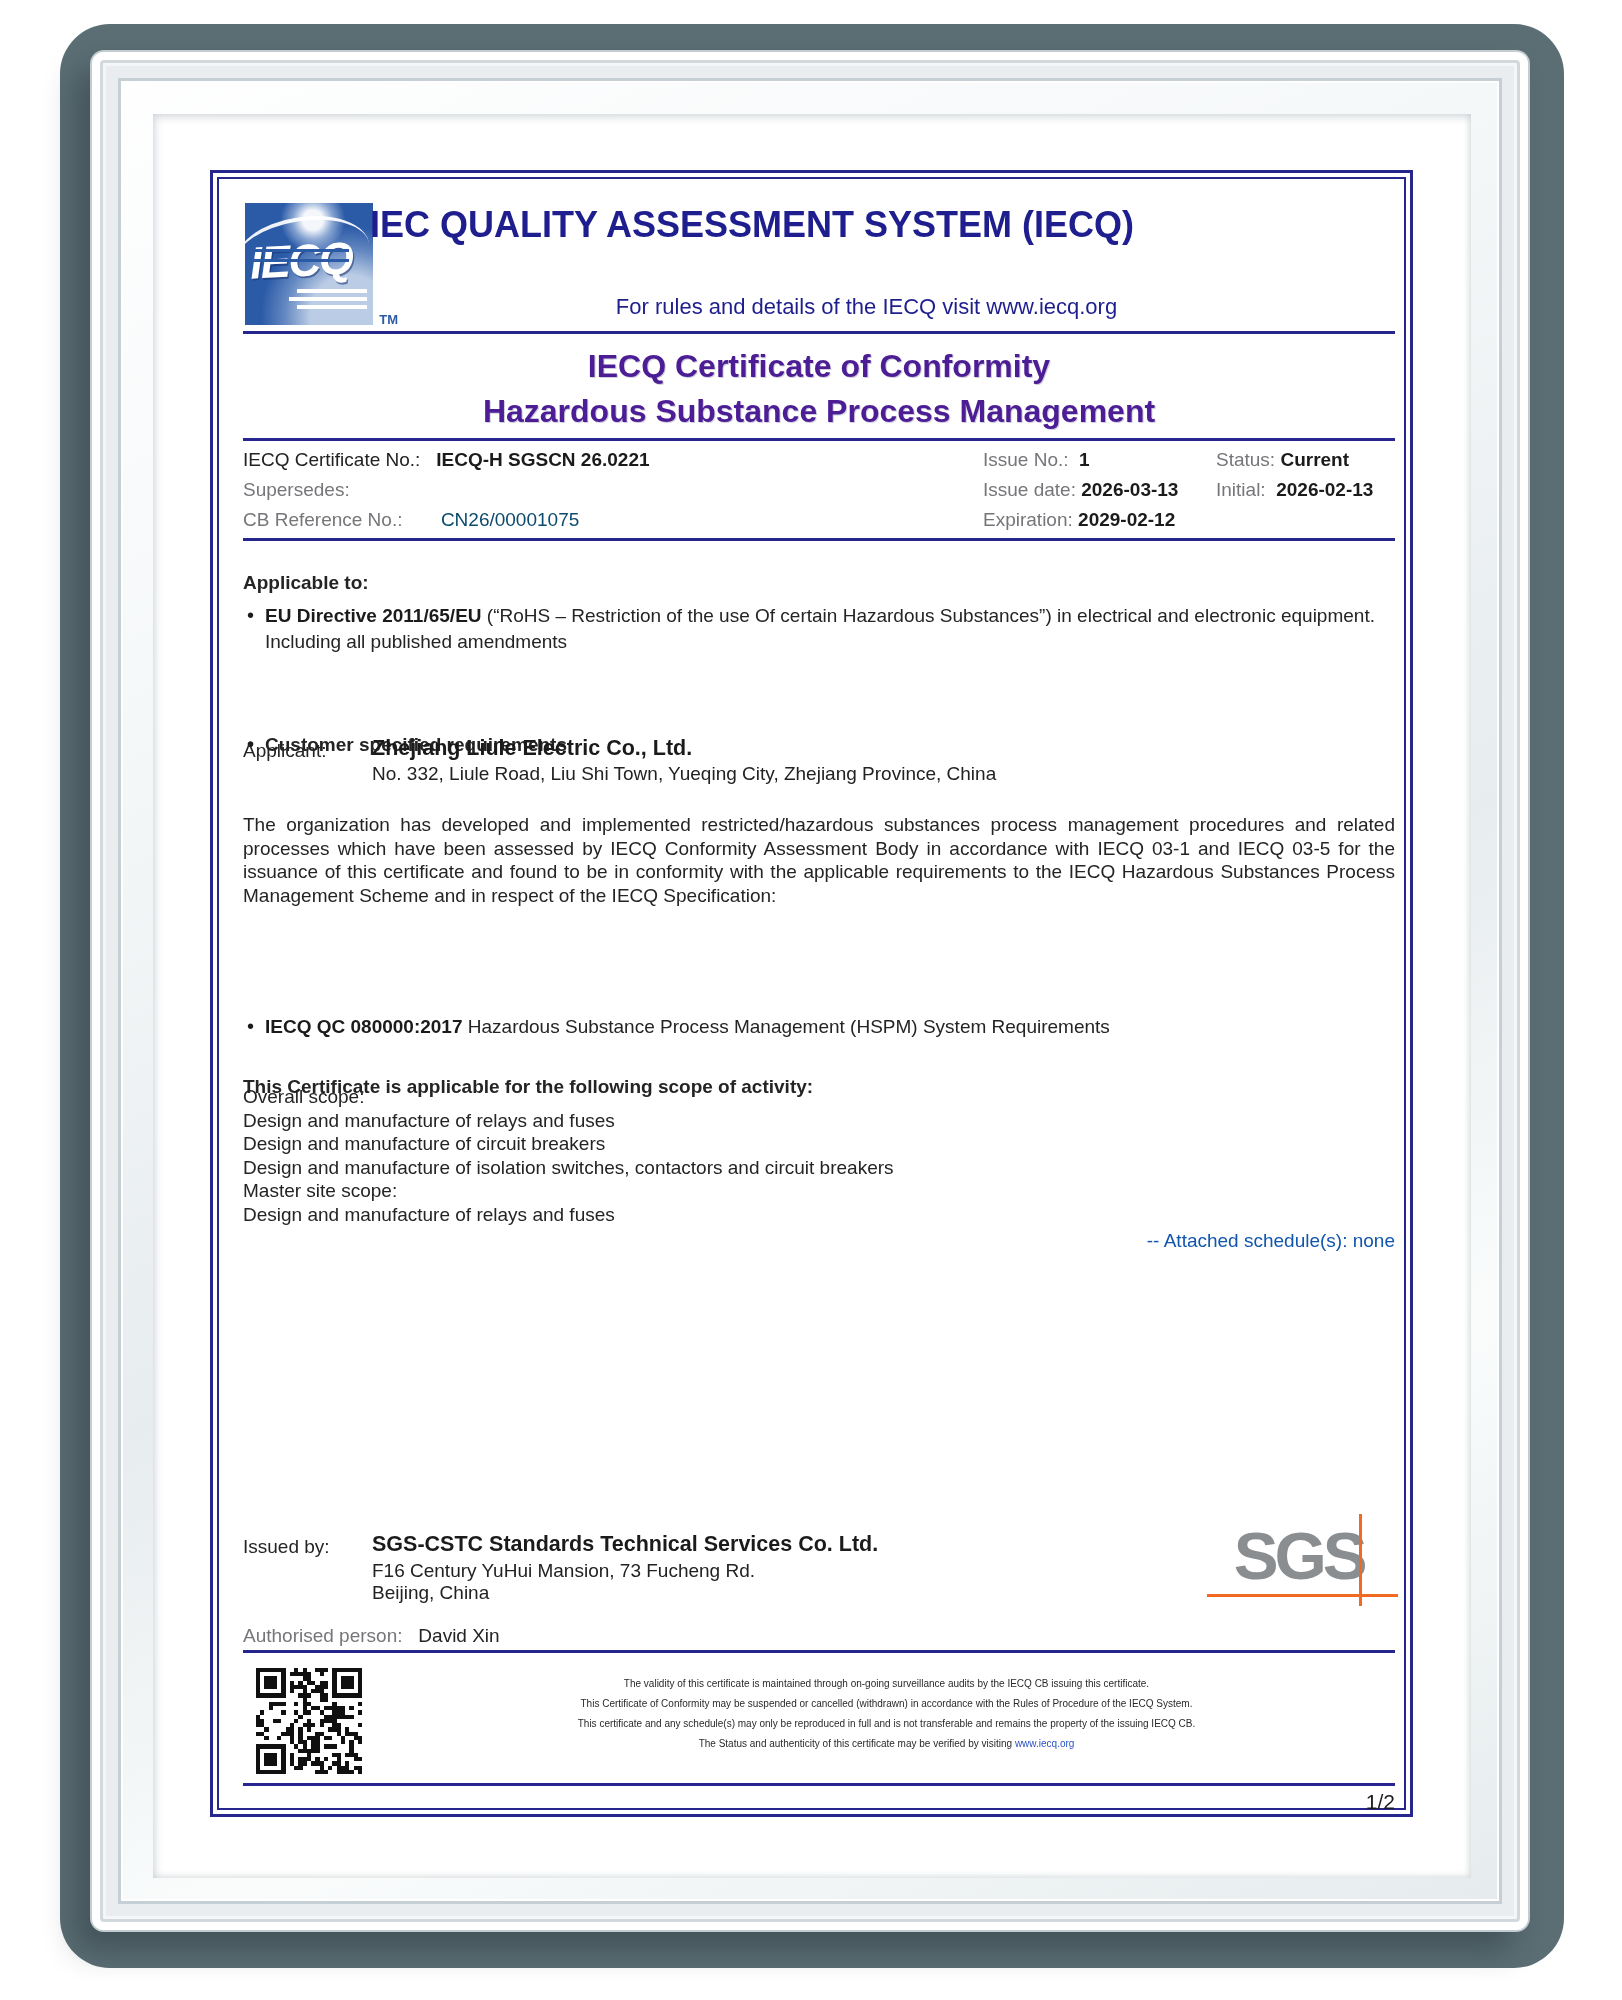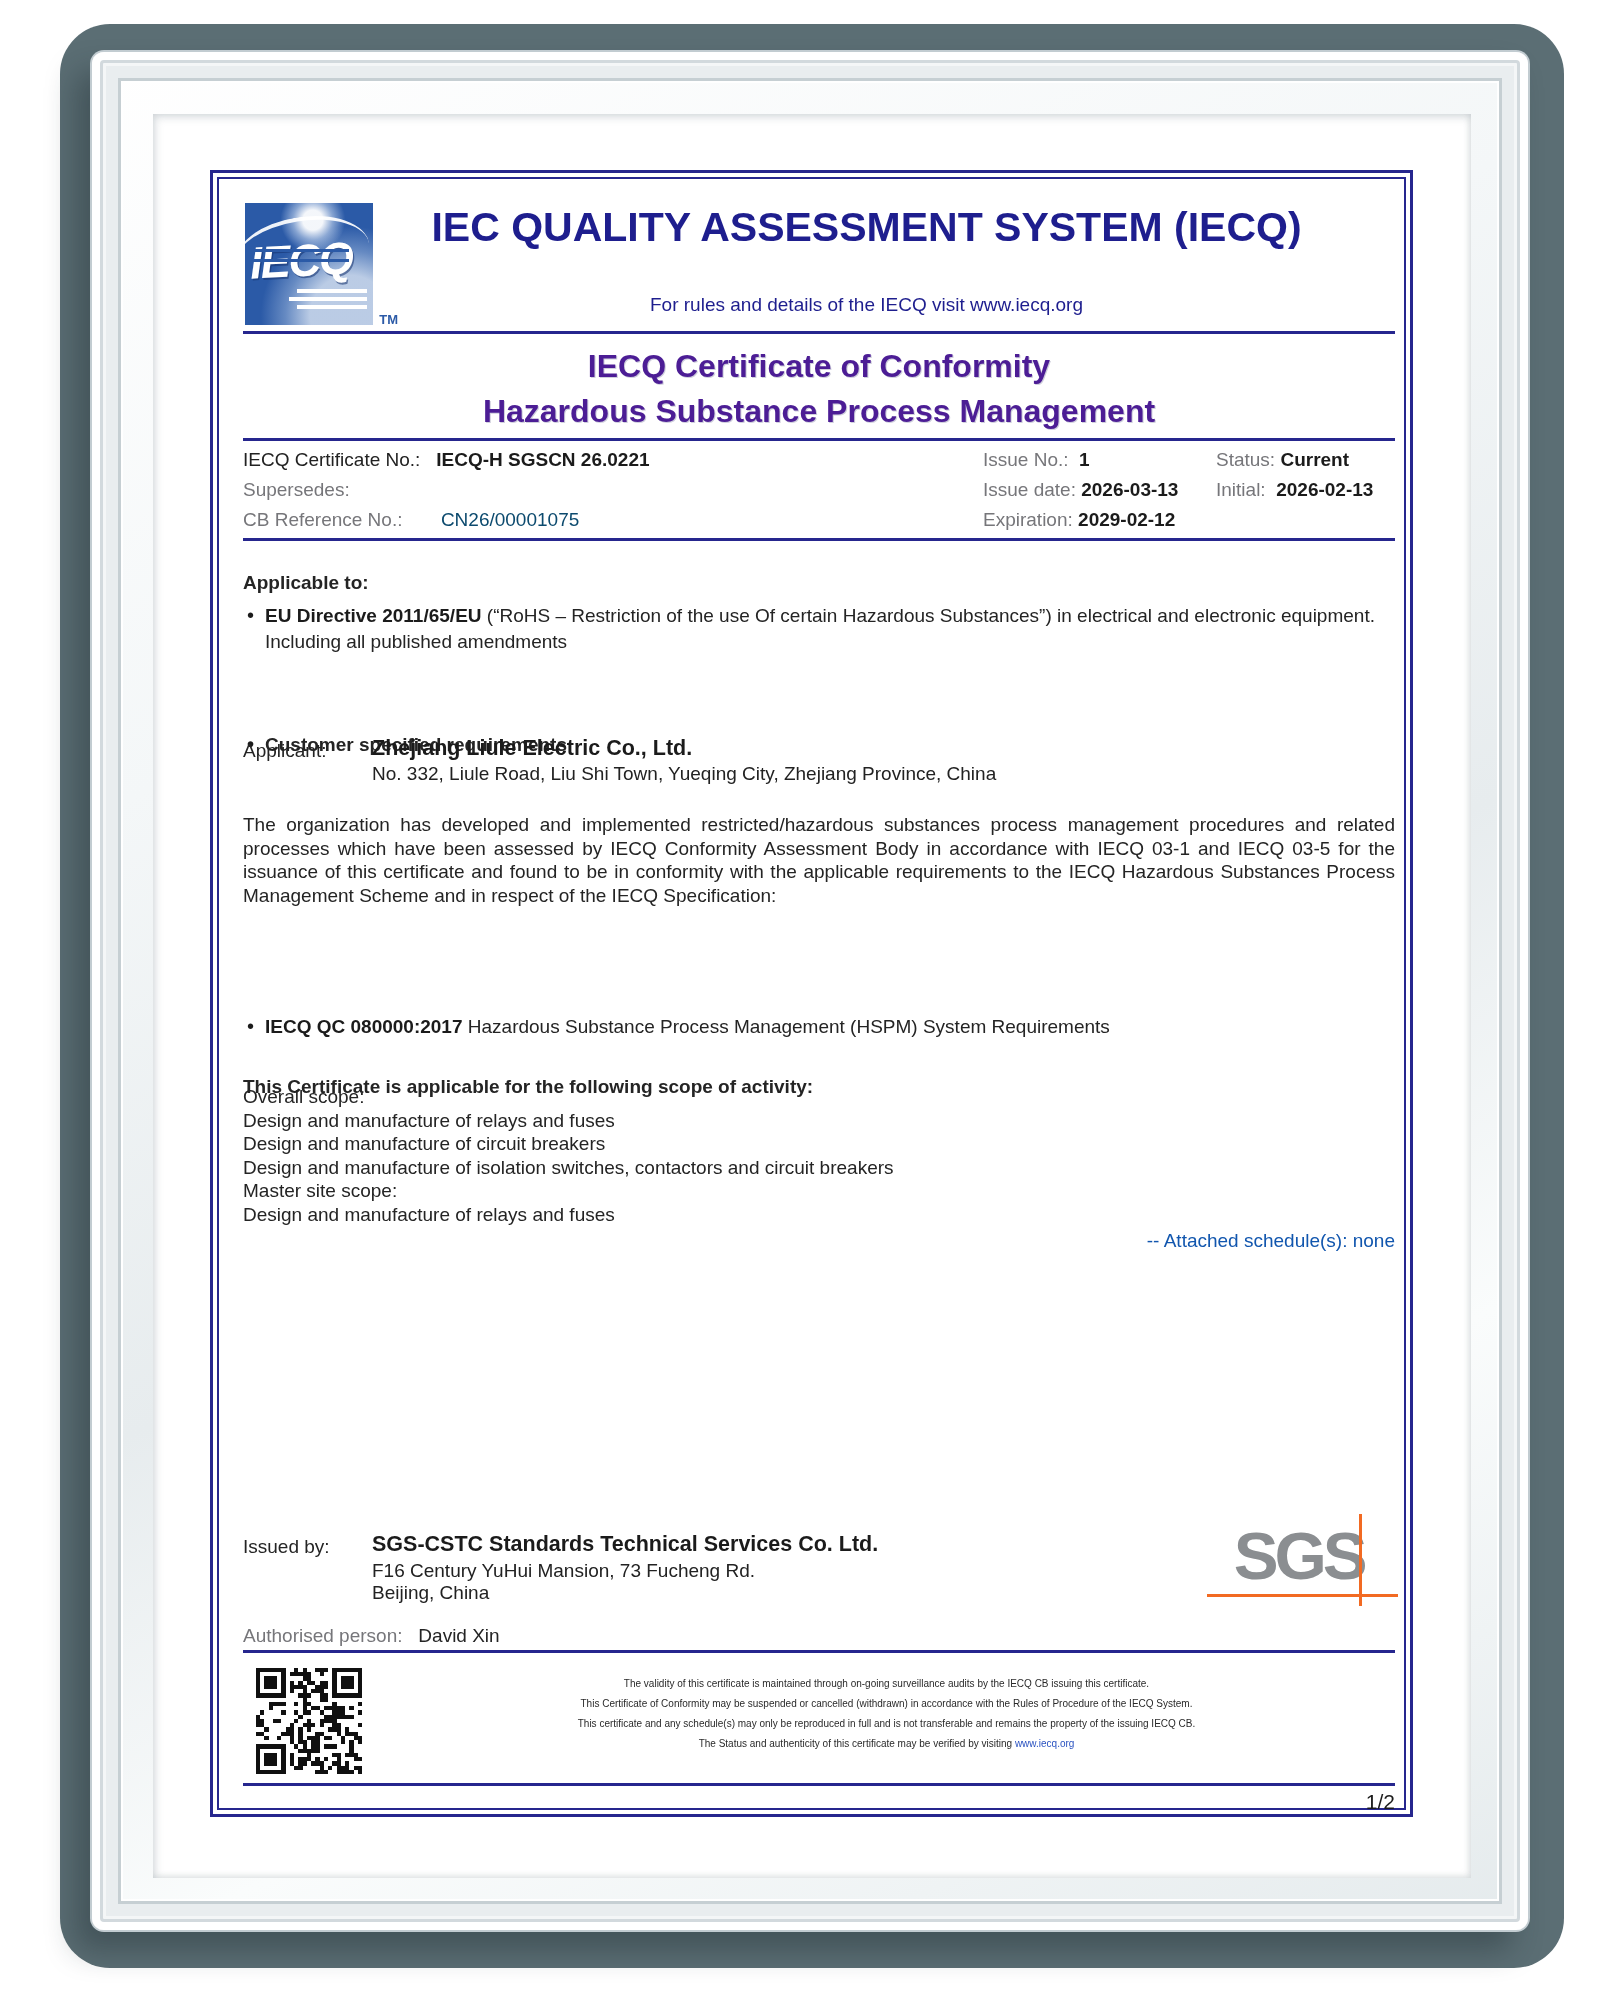--- a/index.html
+++ b/index.html
@@ -35,23 +35,23 @@
       radial-gradient(circle at 53% 14%, rgba(255,255,255,.95) 0 8%, rgba(210,225,245,.55) 16%, rgba(255,255,255,0) 26%),
       radial-gradient(circle at 82% 92%, rgba(235,242,250,.75) 0 26%, rgba(190,210,235,.4) 42%, rgba(255,255,255,0) 58%);}
   .logo-swoosh{position:absolute;left:-10px;top:14px;width:135px;height:70px;border:0;
     border-top:4px solid rgba(255,255,255,.92);border-radius:50%;transform:rotate(-9deg);}
   .logo-iecq{position:absolute;left:5px;top:32px;font-size:45px;font-weight:bold;font-style:italic;
     color:#ffffff;letter-spacing:-2px;transform:rotate(-3deg);text-shadow:1px 2px 0 rgba(20,50,110,.55);}
   .lg-stripe{position:absolute;height:3px;background:#2b5aa7;left:6px;right:24px;}
   .lg-wstripe{position:absolute;height:4px;background:#ffffff;}
   .logo-tm{position:absolute;right:-25px;bottom:-2px;font-size:13px;font-weight:bold;color:#2b5aa7;}
 
-  .h-title{position:absolute;left:160px;right:50px;top:34px;text-align:center;
-    color:#1e1e8e;font-size:41px;font-weight:bold;letter-spacing:0;}
-  .h-sub{position:absolute;left:160px;right:50px;top:124px;text-align:center;color:#1e1e8e;font-size:19px;}
+  .h-title{position:absolute;left:160px;right:50px;top:34px;
+    color:#1e1e8e;font-size:36px;font-weight:bold;letter-spacing:0;}
+  .h-sub{position:absolute;left:160px;right:50px;top:124px;text-align:center;color:#1e1e8e;font-size:22px;}
 
   .t-line{position:absolute;left:33px;right:18px;text-align:center;color:#4c1d95;
     font-size:32px;font-weight:bold;text-shadow:1px 1px 0 #cfcfdc;}
 
   
   .drow{position:absolute;left:33px;right:18px;height:26px;white-space:nowrap;}
   .lab{color:#76767a;}
   .val{color:#1b1b1b;font-weight:bold;}
   .val-n{color:#0c4a6e;margin-left:12px;}
   .col-b{position:absolute;left:740px;}

